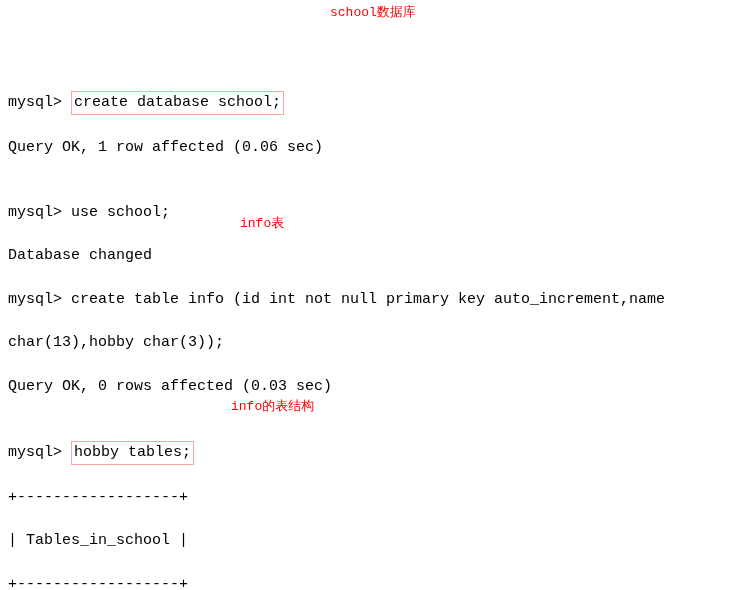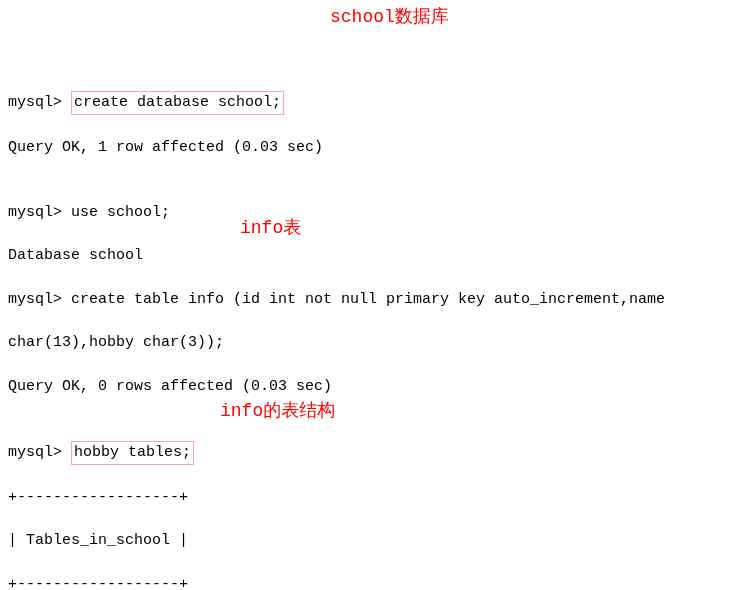--- a/index.html
+++ b/index.html
@@ -22,33 +22,33 @@
     }
     .boxed {
       border: 1px solid #fca5a5;
       padding: 0 2px;
       display: inline-block;
     }
     .annotation {
       position: absolute;
       color: #ff0000;
       font-family: SimSun, 'Courier New', monospace;
-      font-size: 18px;
+      font-size: 13px;
     }
   </style>
 </head>
 <body>
 
 
 
 <span class="line"><span>mysql&gt; </span><span class="boxed">create database school;</span></span>
-<span class="line">Query OK, 1 row affected (0.03 sec)</span>
+<span class="line">Query OK, 1 row affected (0.06 sec)</span>
 <span class="line"></span>
 <span class="line">mysql&gt; use school;</span>
-<span class="line">Database school</span>
+<span class="line">Database changed</span>
 <span class="line">mysql&gt; create table info (id int not null primary key auto_increment,name</span>
 <span class="line">char(13),hobby char(3));</span>
 <span class="line">Query OK, 0 rows affected (0.03 sec)</span>
 <span class="line"></span>
 <span class="line"><span>mysql&gt; </span><span class="boxed">hobby tables;</span></span>
 <span class="line">+------------------+</span>
 <span class="line">| Tables_in_school |</span>
 <span class="line">+------------------+</span>
 
 
@@ -59,16 +59,16 @@
 
 
 
 
 
 
 
 
 <span class="annotation" style="top:4px; left:330px;">school数据库</span>
 <span class="annotation" style="top:215px; left:240px;">info表</span>
-<span class="annotation" style="top:398px; left:220px;font-family:Liberation Mono, monospace;">info的表结构</span>
+<span class="annotation" style="top:398px; left:231px;font-family:Liberation Mono, monospace;">info的表结构</span>
 
 
 
 
 </body></html>

